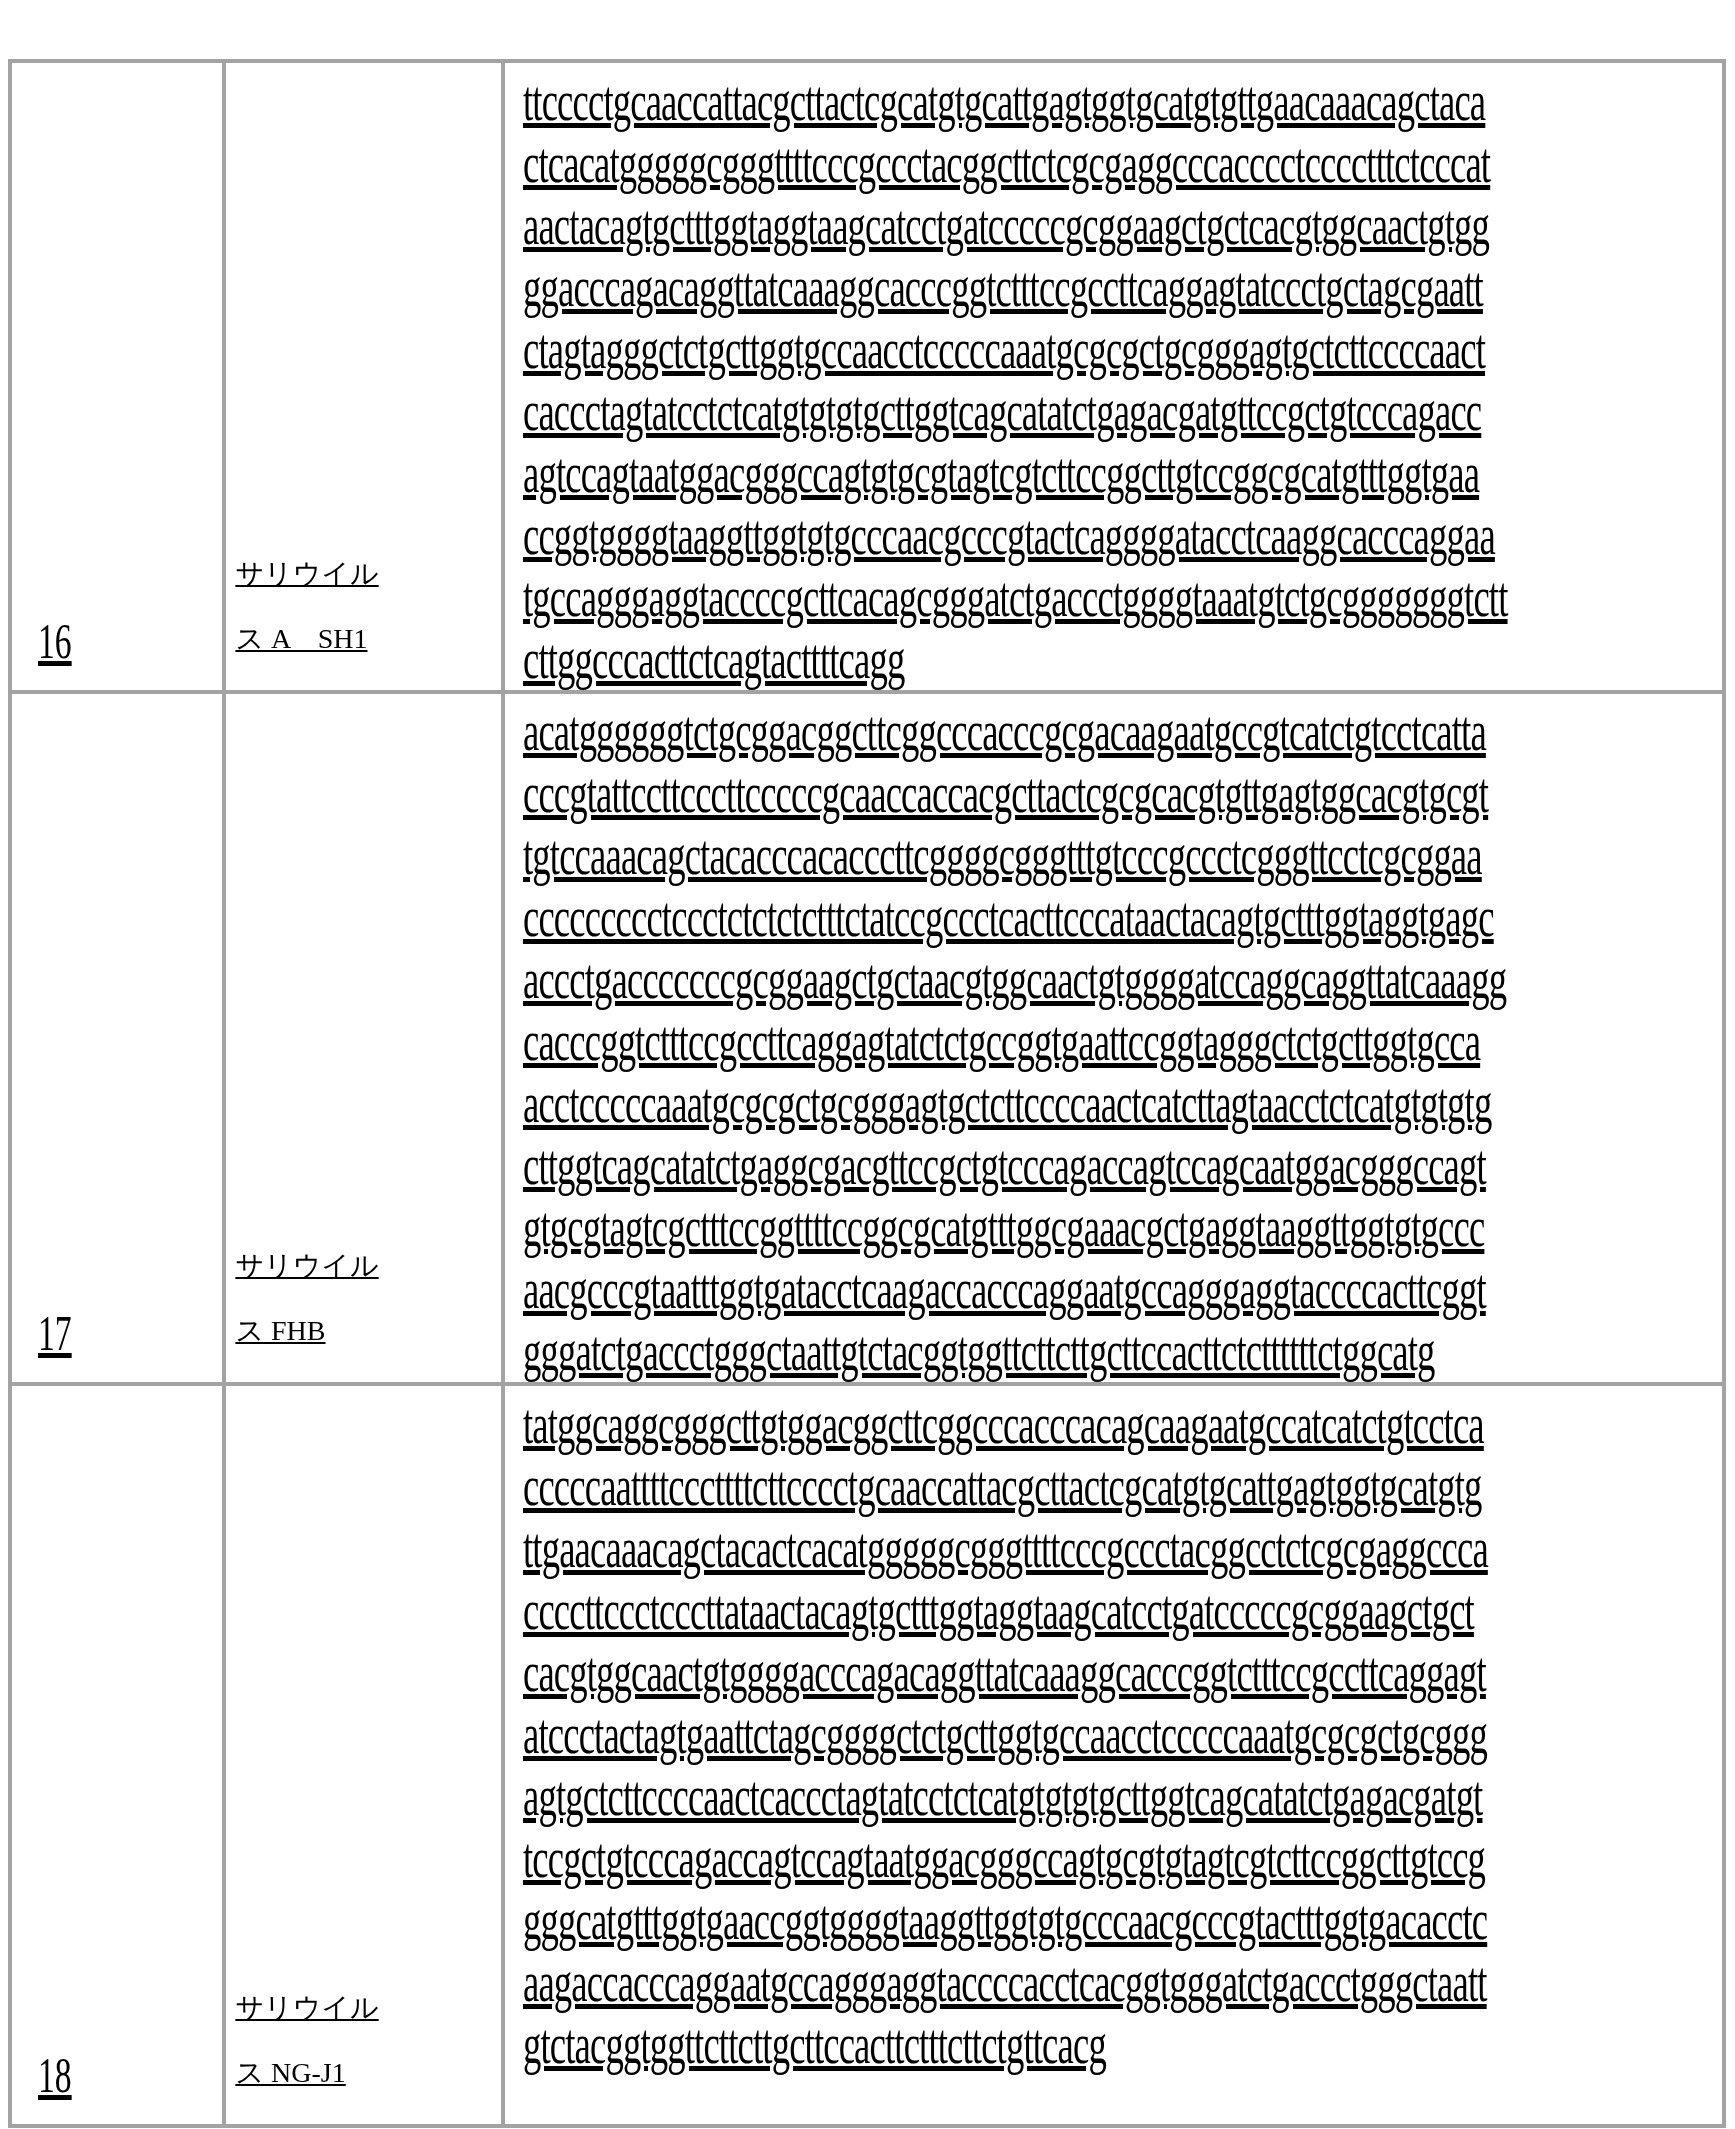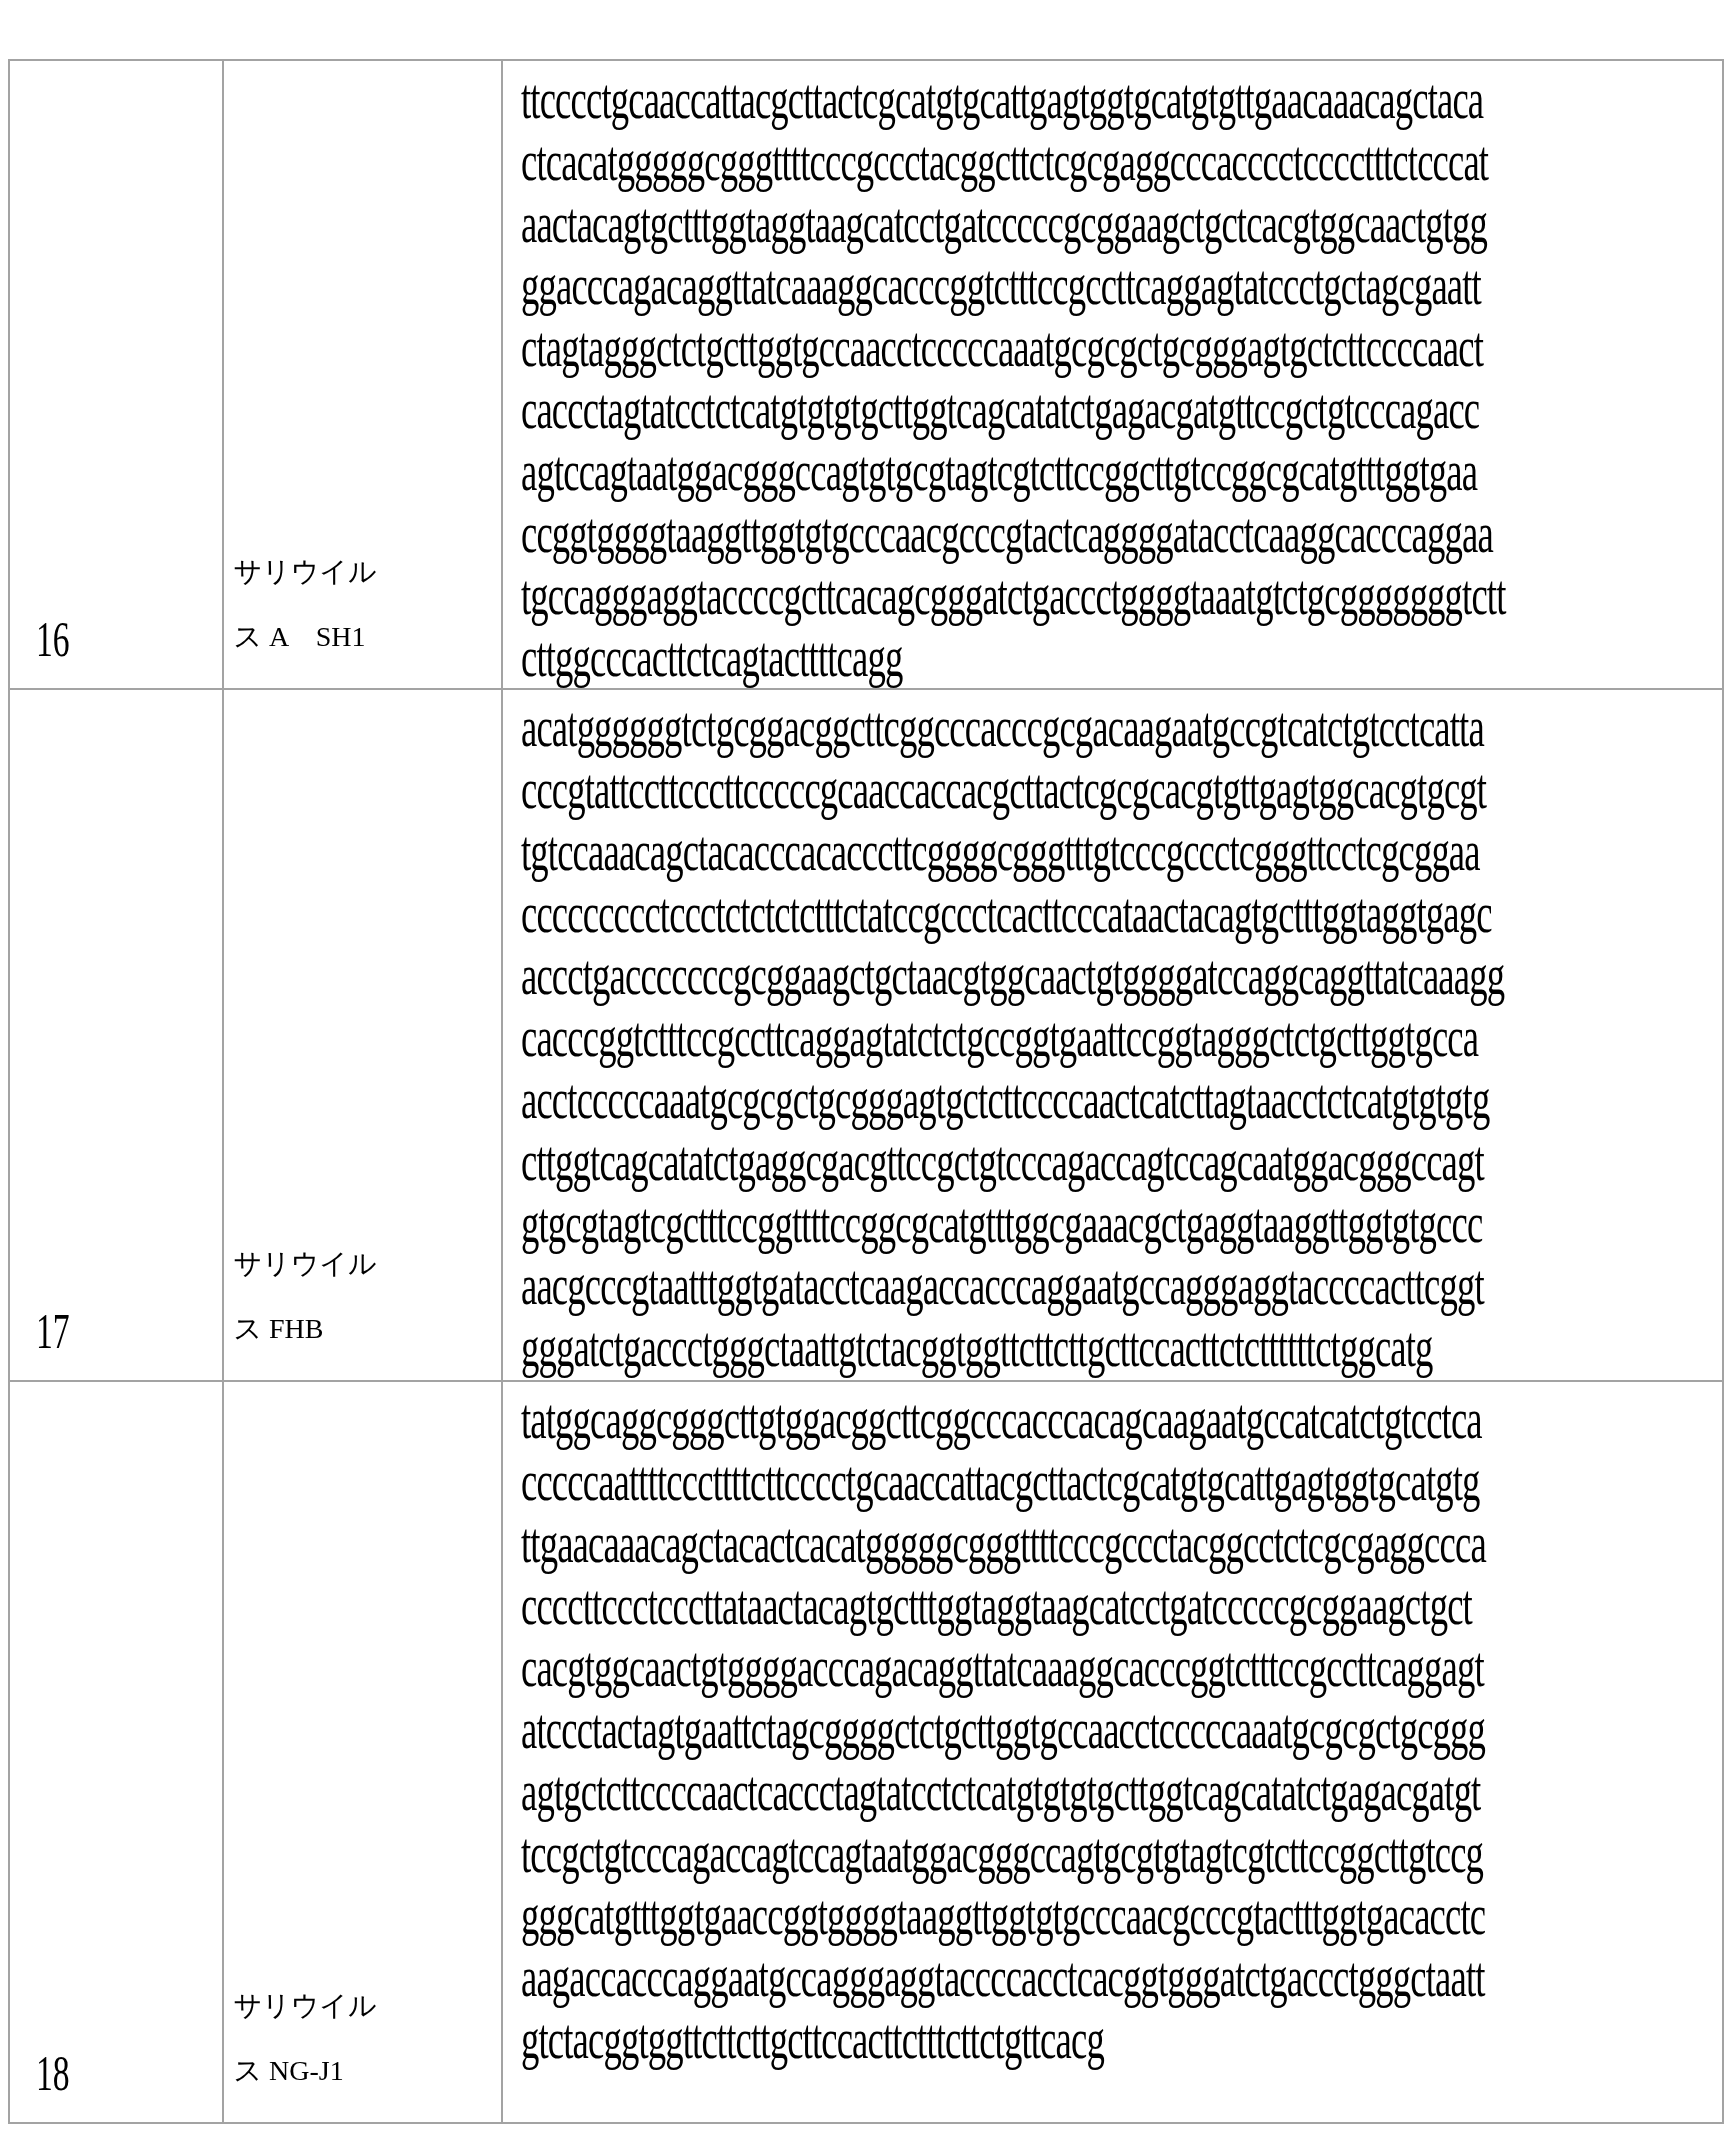--- a/index.html
+++ b/index.html
@@ -14,23 +14,24 @@
     height: 2129px;
     overflow: hidden;
   }
   table.seq-table {
     border-collapse: collapse;
     table-layout: fixed;
     width: 1713px;
     margin: 59px 0 0 8px;
   }
   td {
-    border: 2px solid #a3a3a3;
+    border: 4px solid #a3a3a3;
     vertical-align: top;
     padding: 0;
+    text-decoration: underline;
   }
   col.c-id   { width: 214px; }
   col.c-name { width: 279px; }
   col.c-seq  { width: 1221px; }
 
   tr.r16 { height: 628px; }
   tr.r17 { height: 692px; }
   tr.r18 { height: 742px; }
 
   td.id-cell {

